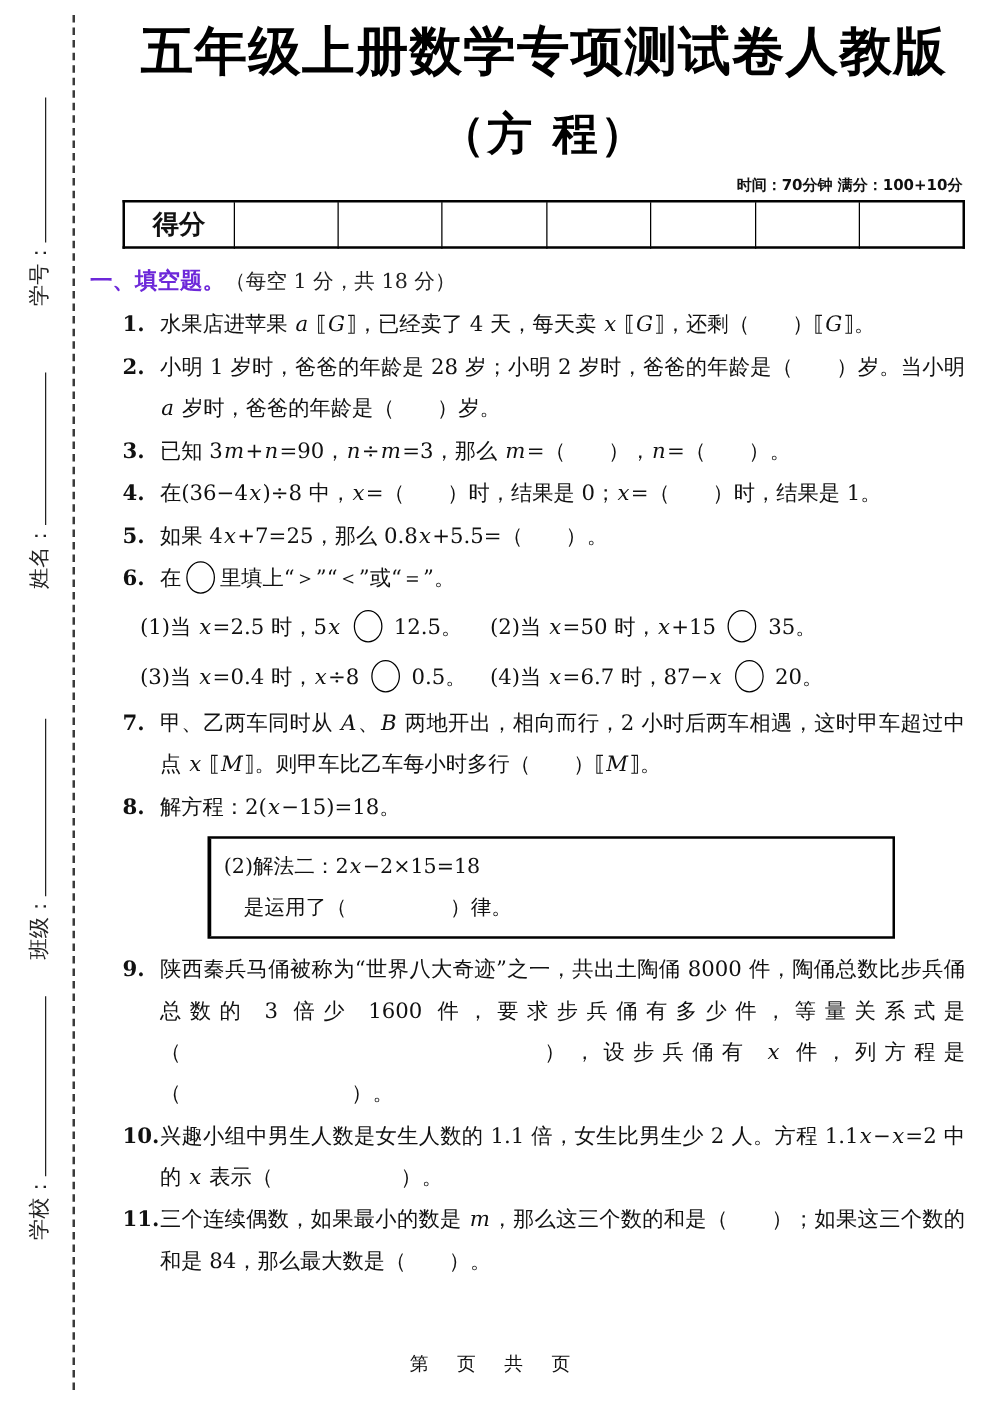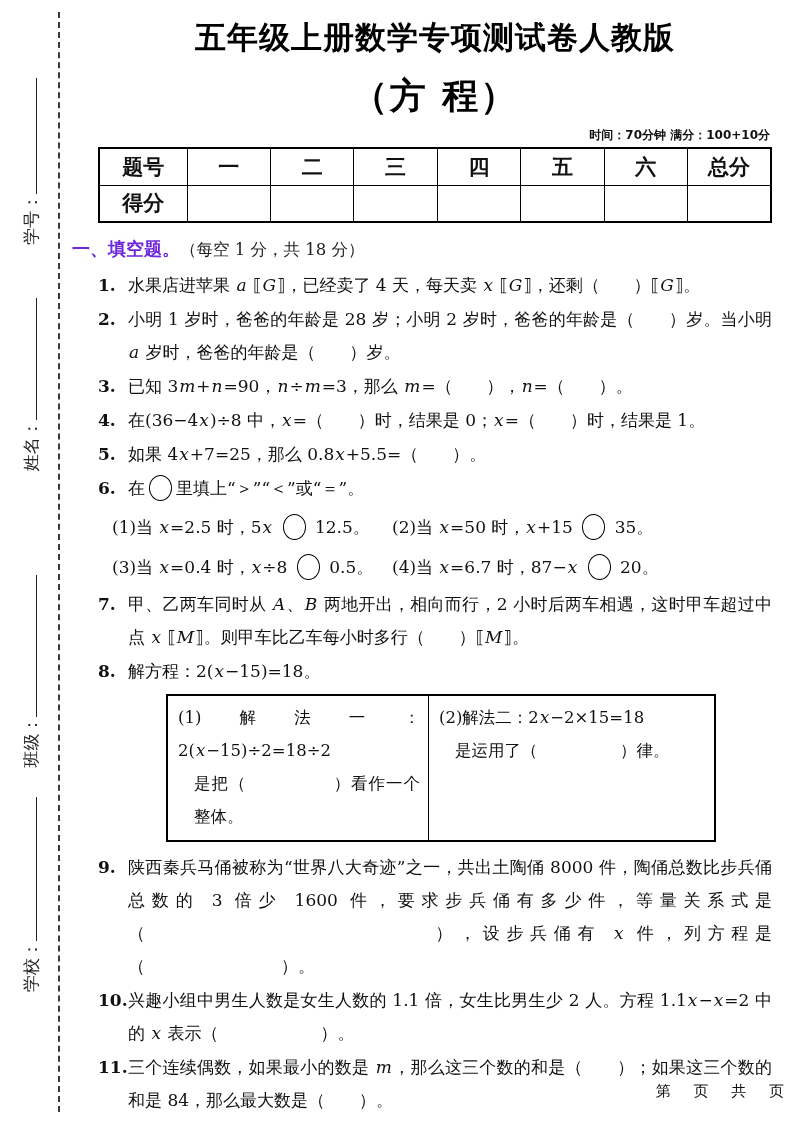--- a/index.html
+++ b/index.html
@@ -36,22 +36,22 @@
   .side-item:nth-of-type(2) { margin-right:98px; }
   .side-item:nth-of-type(2) .line { width:142px; }
   .side-item:nth-of-type(3) { margin-right:48px; }
   .side-item:nth-of-type(3) .line { width:122px; }
   .side-item:nth-of-type(4) .line { width:116px; }
 
   
   .main { position:absolute; left:98px; top:20px; width:674px; }
 
   .title {
-    text-align:center; font-family:Liberation Serif, serif;
-    font-weight:800; font-size:31px; letter-spacing:1px; color:#000;
+    text-align:center; font-family:Liberation Mono, monospace;
+    font-weight:800; font-size:42px; letter-spacing:1px; color:#000;
     line-height:1.15;
   }
   .subtitle {
     text-align:center; font-family:"DejaVu Sans","Liberation Sans",sans-serif;
     font-weight:800; font-size:36px; letter-spacing:2px; color:#000;
     margin-top:20px; line-height:1.1;
   }
   .meta {
     text-align:right; font-family:"DejaVu Sans","Liberation Sans",sans-serif;
     font-size:12px; font-weight:600; color:#111; margin:12px 2px 3px 0;
@@ -103,21 +103,21 @@
   .sol-box {
     display:flex; width:550px; margin:6px 0 8px 38px;
     border:2px solid #000; font-size:16.5px; line-height:33px;
   }
   .sol-cell { padding:5px 8px 7px 10px; }
   .sol-cell.left { width:260px; }
   .sol-cell.right { flex:1; border-left:1.5px solid #000; }
   .sol-indent { margin-left:16px; }
 
   .footer {
-    position:absolute; left:0; right:0; top:1082px; text-align:right;
+    position:absolute; left:0; right:0; top:1082px; text-align:center;
     font-size:15px; letter-spacing:9px; color:#111;
     font-family:"DejaVu Sans","Liberation Sans",sans-serif;
   }
 </style>
 </head>
 <body>
 
 <div class="binding-line"></div>
 
 <div class="side-strip">
@@ -127,30 +127,20 @@
   <span class="side-item"><span>学号：</span><span class="line"></span></span>
 </div>
 
 <div class="main">
   <div class="title">五年级上册数学专项测试卷人教版</div>
   <div class="subtitle">（方 程）</div>
   <div class="meta">时间：70分钟  满分：100+10分</div>
 
   <table class="score">
     <tbody>
-      <tr>
-        <td class="first">题号</td>
-        <td>一</td>
-        <td>二</td>
-        <td>三</td>
-        <td>四</td>
-        <td>五</td>
-        <td>六</td>
-        <td>总分</td>
-      </tr>
       <tr>
         <td class="first">得分</td>
         <td></td>
         <td></td>
         <td></td>
         <td></td>
         <td></td>
         <td></td>
         <td></td>
       </tr>
@@ -191,24 +181,20 @@
             <div class="sub-item">(4)当 <i class="v">x</i>=6.7 时，87−<i class="v">x</i> <span class="circ"></span> 20。</div>
           </div></div>
       </div>
       <div class="q">
         <span class="qnum">7.</span>
         <div class="qtext">甲、乙两车同时从 <i class="v">A</i>、<i class="v">B</i> 两地开出，相向而行，2 小时后两车相遇，这时甲车超过中点 <i class="v">x</i> ⟦<i class="v">M</i>⟧。则甲车比乙车每小时多行（　　）⟦<i class="v">M</i>⟧。</div>
       </div>
       <div class="q">
         <span class="qnum">8.</span>
         <div class="qtext">解方程：2(<i class="v">x</i>−15)=18。<div class="sol-box">
-            <div class="sol-cell left">
-              <div>(1)解法一：2(<i class="v">x</i>−15)÷2=18÷2</div>
-              <div class="sol-indent">是把（　　　　　）看作一个整体。</div>
-            </div>
             <div class="sol-cell right">
               <div>(2)解法二：2<i class="v">x</i>−2×15=18</div>
               <div class="sol-indent">是运用了（　　　　　）律。</div>
             </div>
           </div></div>
       </div>
       <div class="q">
         <span class="qnum">9.</span>
         <div class="qtext">陕西秦兵马俑被称为“世界八大奇迹”之一，共出土陶俑 8000 件，陶俑总数比步兵俑总数的 3 倍少 1600 件，要求步兵俑有多少件，等量关系式是（　　　　　　　　　　　　），设步兵俑有 <i class="v">x</i> 件，列方程是（　　　　　　　　）。</div>
       </div>

